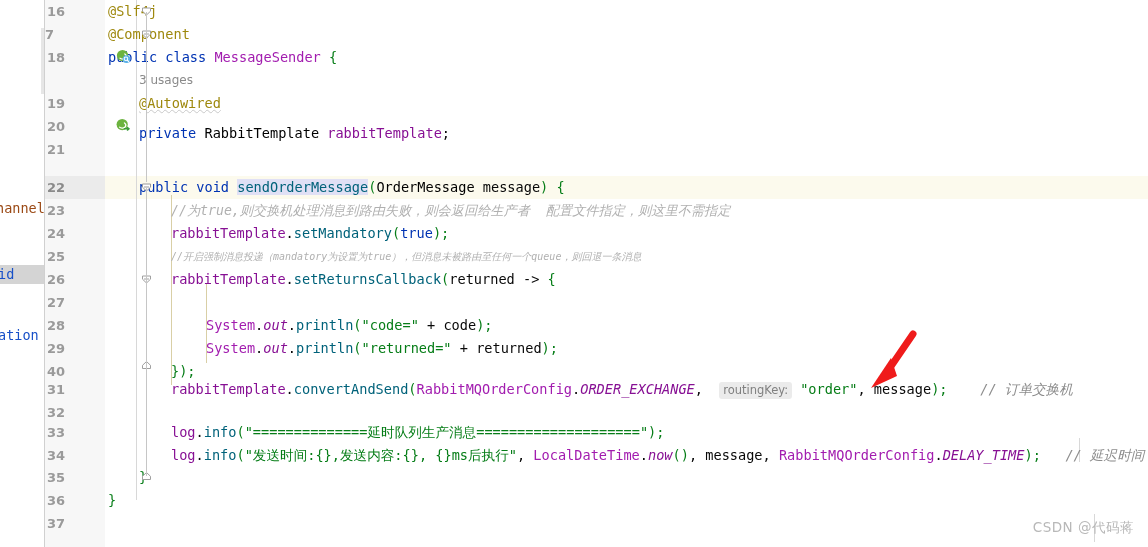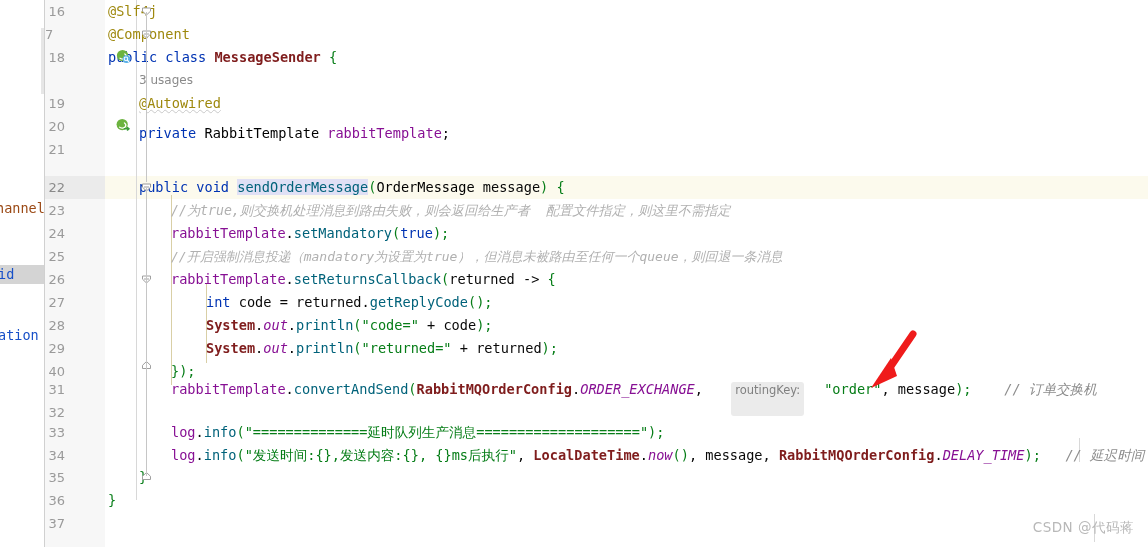--- a/index.html
+++ b/index.html
@@ -66,20 +66,21 @@
   .gutter .gline {
     position: absolute;
     right: 40px;
     width: 40px;
     text-align: right;
     font-family: "DejaVu Sans", sans-serif;
     font-size: 13px;
     color: #9a9a9a;
     line-height: 23px;
     height: 23px;
+    font-weight: bold;
   }
   .gutter .gline.cur { color: #8a8a8a; }
   .gutter-hl {
     position: absolute;
     left: 45px;
     width: 60px;
     height: 23px;
     background: #ebebeb;
   }
   .gutter-icon {
@@ -138,43 +139,43 @@
   .hint .avatar {
     display: inline-block;
     vertical-align: -2px;
     margin: 0 3px 0 10px;
   }
 
   
   .kw      { color: #0033b3; font-weight: normal; }
   .anno    { color: #9e880d; }
   .type    { color: #000000; }
-  .cls     { color: #7f1d1d; font-weight: bold; }
+  .cls     { color: #a21caf; }
   .mth     { color: #00627a; }
   .fld     { color: #871094; }
   .sfld    { color: #871094; font-style: italic; }
   .stat    { color: #871094; font-style: italic; }
   .str     { color: #067d17; }
   .cmt-zh  { color: #b0b0b0; font-style: italic; }
   .cmt-grn { color: #8c8c8c; font-style: italic; }
   .punct   { color: #080808; }
   .paren   { color: #067d17; }
   .ident   { color: #080808; }
   .sel-ident {
     background: #e0e0f5;
     color: #00627a;
   }
   .param-hint {
     background: #ebebeb;
     color: #808080;
     font-family: "DejaVu Sans", sans-serif;
     font-size: 11.5px;
     border-radius: 3px;
-    padding: 1px 4px 19px 4px;
-    margin: 0 20px;
+    padding: 1px 4px 2px 4px;
+    margin: 0 8px;
   }
   .squig {
     text-decoration: underline;
     text-decoration-style: wavy;
     text-decoration-color: #c9c9c9;
     text-decoration-thickness: 1px;
   }
 
   
   .guide {
@@ -310,25 +311,24 @@
 
     <div class="row" style="top:115px; left:34px;margin-top:7px;"><span class="kw">private</span> <span class="type">RabbitTemplate</span> <span class="fld">rabbitTemplate</span><span class="punct">;</span></div>
 
 
     <div class="row" style="top:176px; left:34px;"><span class="kw">public</span> <span class="kw">void</span> <span class="sel-ident">sendOrderMessage</span><span class="paren">(</span><span class="type">OrderMessage</span> <span class="ident">message</span><span class="paren">)</span> <span class="paren">{</span></div>
 
     <div class="row" style="top:199px; left:66px; font-size:13.2px;"><span class="cmt-zh">//为true,则交换机处理消息到路由失败，则会返回给生产者  配置文件指定，则这里不需指定</span></div>
 
     <div class="row" style="top:222px; left:66px;"><span class="fld">rabbitTemplate</span><span class="punct">.</span><span class="mth">setMandatory</span><span class="paren">(</span><span class="kw">true</span><span class="paren">);</span></div>
 
-    <div class="row" style="top:245px; left:66px; font-size:13px;"><span class="cmt-zh">//开启强制消息投递（mandatory为设置为true），但消息未被路由至任何一个queue，则回退一条消息</span></div>
+    <div class="row" style="top:245px; left:66px; font-size:10px;"><span class="cmt-zh">//开启强制消息投递（mandatory为设置为true），但消息未被路由至任何一个queue，则回退一条消息</span></div>
 
     <div class="row" style="top:268px; left:66px;"><span class="fld">rabbitTemplate</span><span class="punct">.</span><span class="mth">setReturnsCallback</span><span class="paren">(</span><span class="ident">returned</span><span class="punct"> -&gt; </span><span class="paren">{</span></div>
 
-    <div class="row" style="top:291px; left:101px;"><span class="kw">int</span> <span class="ident">code</span><span class="punct"> = </span><span class="ident">returned</span><span class="punct">.</span><span class="mth">getReplyCode</span><span class="paren">();</span></div>
 
     <div class="row" style="top:314px; left:101px;"><span class="cls">System</span><span class="punct">.</span><span class="sfld">out</span><span class="punct">.</span><span class="mth">println</span><span class="paren">(</span><span class="str">"code="</span><span class="punct"> + </span><span class="ident">code</span><span class="paren">);</span></div>
 
     <div class="row" style="top:337px; left:101px;"><span class="cls">System</span><span class="punct">.</span><span class="sfld">out</span><span class="punct">.</span><span class="mth">println</span><span class="paren">(</span><span class="str">"returned="</span><span class="punct"> + </span><span class="ident">returned</span><span class="paren">);</span></div>
 
     <div class="row" style="top:360px; left:66px;"><span class="paren">});</span></div>
 
     <div class="row" style="top:378px; left:66px;"><span class="fld">rabbitTemplate</span><span class="punct">.</span><span class="mth">convertAndSend</span><span class="paren">(</span><span class="cls">RabbitMQOrderConfig</span><span class="punct">.</span><span class="stat">ORDER_EXCHANGE</span><span class="punct">, </span><span class="param-hint">routingKey:</span><span class="str">"order"</span><span class="punct">, </span><span class="ident">message</span><span class="paren">);</span><span style="color:transparent">    </span><span class="cmt-grn">// 订单交换机</span></div>
 
     <div class="row" style="top:421px; left:66px;"><span class="fld">log</span><span class="punct">.</span><span class="mth">info</span><span class="paren">(</span><span class="str">"==============延时队列生产消息===================="</span><span class="paren">);</span></div>

